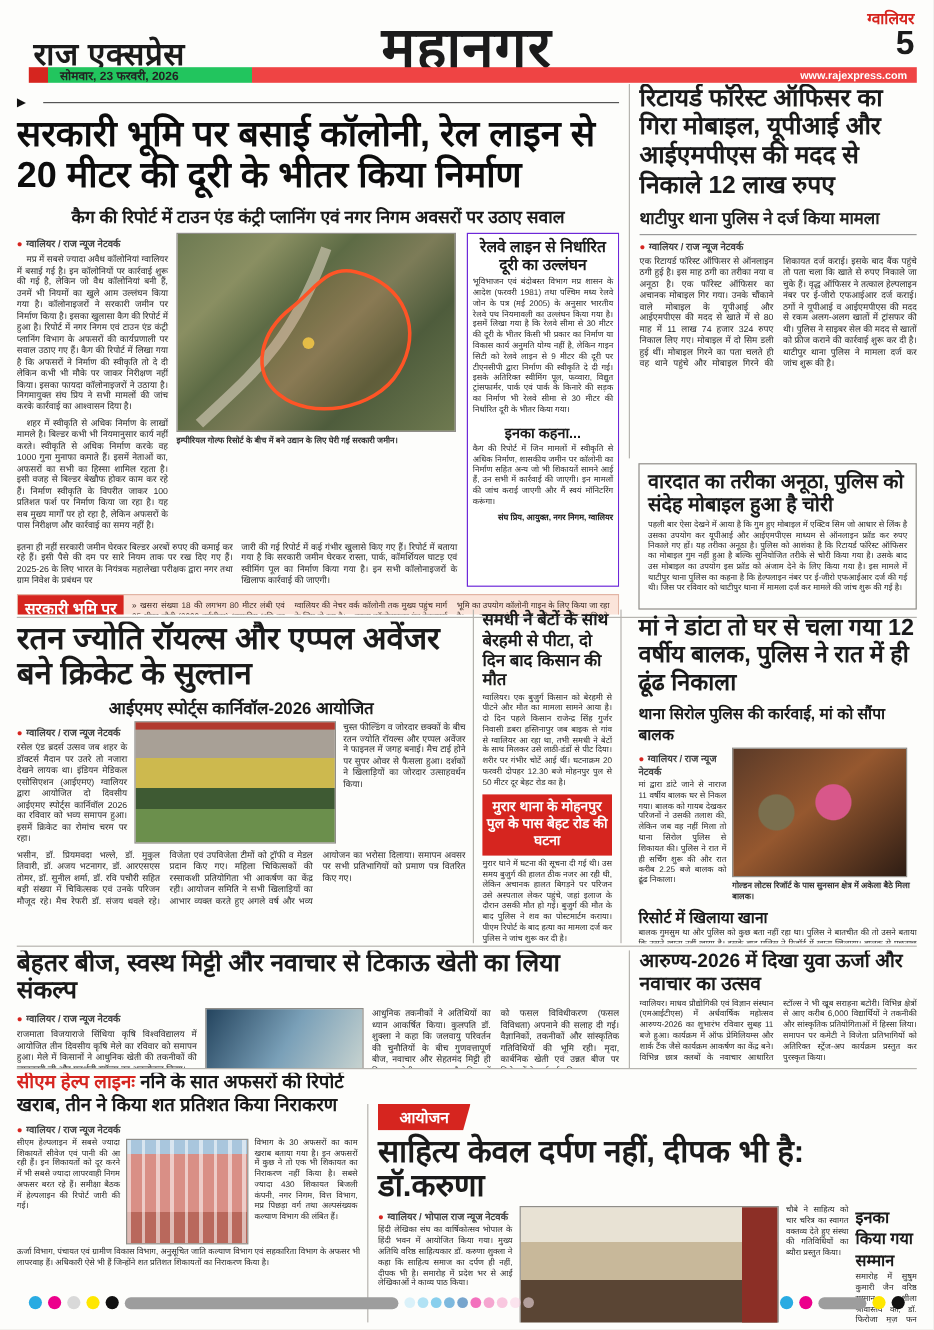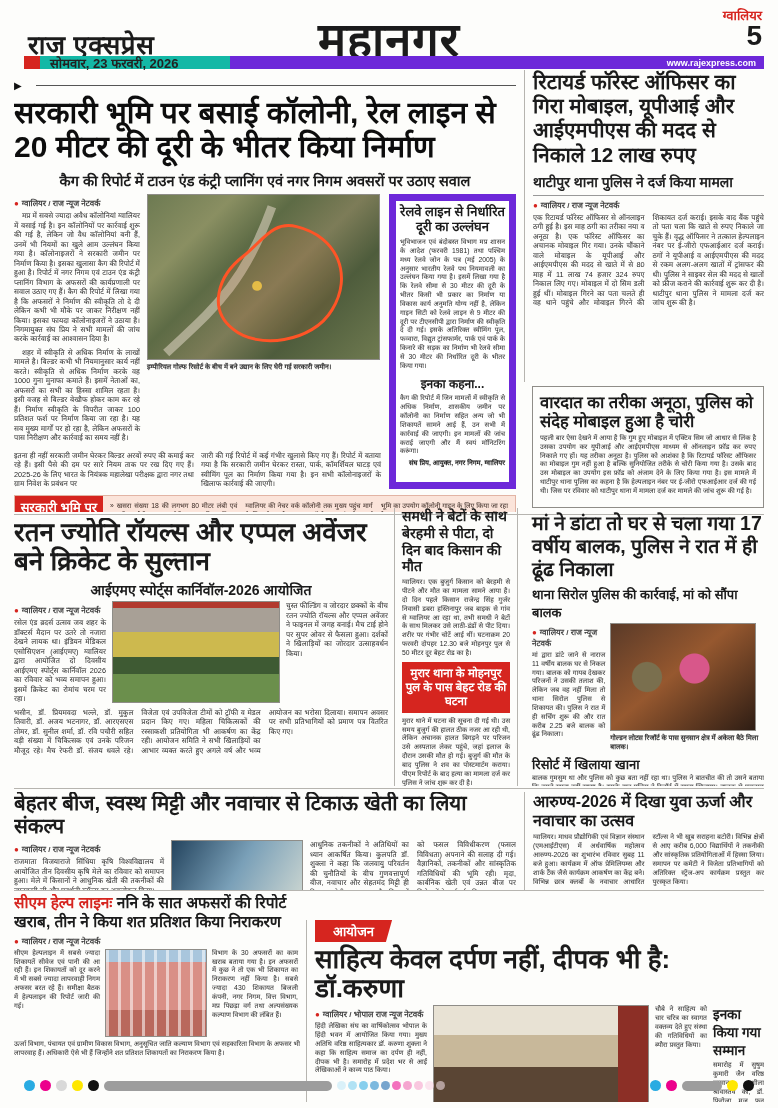--- a/index.html
+++ b/index.html
@@ -8,22 +8,22 @@
   .page { position:relative; width:778px; height:1108px; background:#fdfdfb; margin:0 auto; overflow:hidden; }
 
   
   .hdr { position:absolute; left:0; top:0; width:778px; height:72px; }
   .brand { position:absolute; left:28px; top:26px; font-size:26px; font-weight:bold; letter-spacing:.5px; }
   .masthead { position:absolute; left:0; right:0; top:6px; text-align:center; font-size:47px; font-weight:bold; letter-spacing:1px; }
   .edition { position:absolute; right:16px; top:6px; color:#d6251f; font-size:13px; font-weight:bold; text-align:right; }
   .pageno { position:absolute; right:16px; top:20px; font-size:28px; font-weight:bold; text-align:right; }
   .redbar { position:absolute; left:24px; top:56px; width:740px; height:13px; display:flex; align-items:stretch; }
   .redbar .sq { width:16px; background:#d6251f; }
-  .redbar .datecell { width:190px; background:#14b8a6; display:flex; align-items:center; padding-left:10px; font-size:13px; font-weight:bold; color:#222; }
-  .redbar .rest { flex:1; background:#6d28d9; display:flex; align-items:center; justify-content:flex-end; padding-right:8px; color:#fff; font-size:9px; font-weight:bold; }
+  .redbar .datecell { width:170px; background:#22c55e; display:flex; align-items:center; padding-left:10px; font-size:10px; font-weight:bold; color:#222; }
+  .redbar .rest { flex:1; background:#ef4444; display:flex; align-items:center; justify-content:flex-end; padding-right:8px; color:#fff; font-size:9px; font-weight:bold; }
 
   
   .byline { font-size:8px; font-weight:bold; color:#444; margin:3px 0; }
   .byline .dot { color:#d6251f; font-size:8px; margin-right:3px; }
   .small { font-size:7.3px; line-height:1.3; text-align:justify; color:#2a2a2a; }
   .tiny  { font-size:6.8px; line-height:1.3; text-align:justify; color:#2a2a2a; }
   .photo { border:1px solid #8f8d88; }
   .caption { font-size:6.8px; font-weight:bold; color:#333; margin-top:2px; }
 
   
@@ -37,21 +37,21 @@
   .lead-cols { display:flex; gap:7px; }
   .lead-leftcenter { width:368px; }
   .lead-toprow { display:flex; gap:7px; }
   .lead-col1 { width:126px; }
   .lead-col1 p { margin-bottom:4px; text-indent:8px; }
   .lead-photo-wrap { width:235px; }
   .lead-photo { width:233px; height:166px; background:
       linear-gradient(135deg,#6d7a52 0%,#8a8f62 22%,#5d6b45 38%,#7d7c58 55%,#4e5c3c 72%,#6f7a50 100%); position:relative; }
   .lead-belowrow { display:flex; gap:7px; margin-top:4px; }
   .lead-belowrow .bcol { width:180px; }
-  .sidebox { width:127px; border:7px solid #6d28d9; padding:4px 4px; background:#fff; }
+  .sidebox { width:127px; border:1px solid #6d28d9; padding:4px 4px; background:#fff; }
   .sidebox-title { font-size:13px; font-weight:bold; text-align:center; line-height:1.15; margin-bottom:3px; }
   .sidebox-quote-title { font-size:12px; font-weight:bold; text-align:center; margin:5px 0 2px; }
   .sidebox-attr { font-size:6.8px; font-weight:bold; text-align:right; margin-top:2px; }
 
   .examples { display:flex; margin-top:6px; border:1px solid #e2b4a4; background:#fbe4da; }
   .examples-label { width:88px; background:#d6251f; color:#fff; font-size:13px; font-weight:bold; text-align:center; display:flex; align-items:center; justify-content:center; line-height:1.2; padding:4px; }
   .examples-cols { flex:1; display:flex; gap:8px; padding:5px 7px; }
   .examples-cols .ecol { flex:1; font-size:6.8px; line-height:1.35; text-align:justify; color:#3a2a24; }
 
   
@@ -235,21 +235,21 @@
   </div>
 
   <div class="farmer">
     <div class="farmer-headline">समधी ने बेटों के साथ बेरहमी से पीटा, दो दिन बाद किसान की मौत</div>
     <div class="tiny">ग्वालियर। एक बुजुर्ग किसान को बेरहमी से पीटने और मौत का मामला सामने आया है। दो दिन पहले किसान राजेन्द्र सिंह गुर्जर निवासी डबरा हस्तिनापुर जब बाइक से गांव से ग्वालियर आ रहा था, तभी समधी ने बेटों के साथ मिलकर उसे लाठी-डंडों से पीट दिया। शरीर पर गंभीर चोटें आई थीं। घटनाक्रम 20 फरवरी दोपहर 12.30 बजे मोहनपुर पुल से 50 मीटर दूर बेहट रोड का है।</div>
     <div class="farmer-alert">मुरार थाना के मोहनपुर पुल के पास बेहट रोड की घटना</div>
     <div class="tiny">मुरार थाने में घटना की सूचना दी गई थी। उस समय बुजुर्ग की हालत ठीक नजर आ रही थी, लेकिन अचानक हालत बिगड़ने पर परिजन उसे अस्पताल लेकर पहुंचे, जहां इलाज के दौरान उसकी मौत हो गई। बुजुर्ग की मौत के बाद पुलिस ने शव का पोस्टमार्टम कराया। पीएम रिपोर्ट के बाद हत्या का मामला दर्ज कर पुलिस ने जांच शुरू कर दी है।</div>
   </div>
 
   <div class="boy">
-    <div class="boy-headline">मां ने डांटा तो घर से चला गया 17 वर्षीय बालक, पुलिस ने रात में ही ढूंढ निकाला</div>
+    <div class="boy-headline">मां ने डांटा तो घर से चला गया 12 वर्षीय बालक, पुलिस ने रात में ही ढूंढ निकाला</div>
     <div class="boy-subhead">थाना सिरोल पुलिस की कार्रवाई, मां को सौंपा बालक</div>
     <div class="boy-row">
       <div class="boy-text">
         <div class="byline"><span class="dot">●</span><span>ग्वालियर / राज न्यूज नेटवर्क</span></div>
         <div class="tiny">मां द्वारा डांटे जाने से नाराज 11 वर्षीय बालक घर से निकल गया। बालक को गायब देखकर परिजनों ने उसकी तलाश की, लेकिन जब वह नहीं मिला तो थाना सिरोल पुलिस से शिकायत की। पुलिस ने रात में ही सर्चिंग शुरू की और रात करीब 2.25 बजे बालक को ढूंढ निकाला।</div>
       </div>
       <div>
         <div class="boy-photo photo"></div>
         <div class="caption">गोल्डन लोटस रिजॉर्ट के पास सुनसान क्षेत्र में अकेला बैठे मिला बालक।</div>
       </div>

